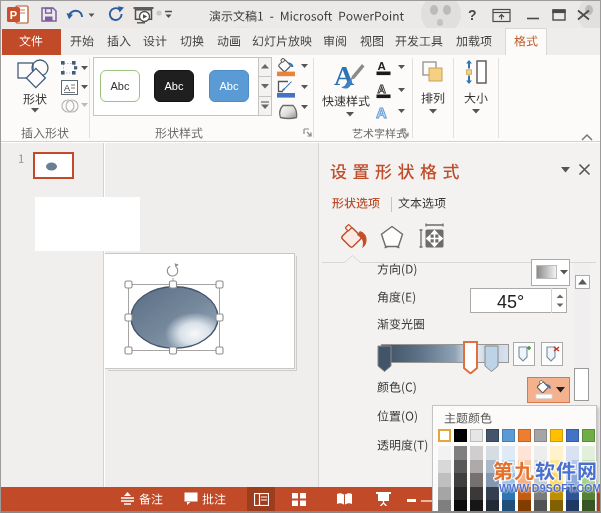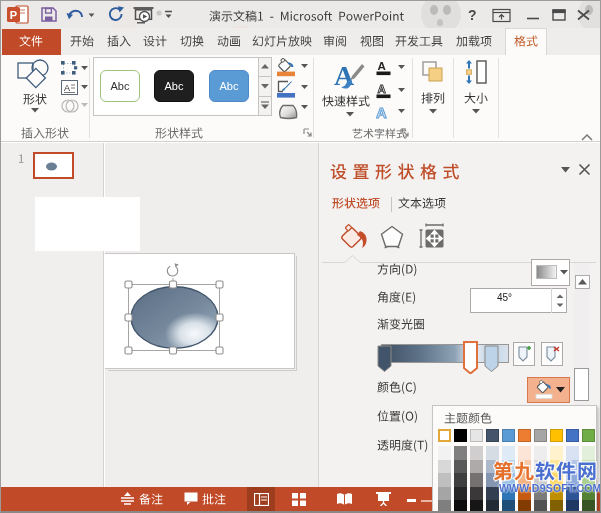--- a/index.html
+++ b/index.html
@@ -366,21 +366,21 @@
     </svg></div>
 <div class="abs" style="left:531px;top:259px;width:39px;height:27px;background:#fff;border:1px solid #aca9a8"></div>
 <div class="abs" style="left:536px;top:265px;width:21px;height:14px;background:linear-gradient(90deg,#8a8a8a,#f2f2f2);border:1px solid #bbb"></div>
 <svg class="abs" style="left:560px;top:270px" width="8" height="5">
     <path d="M0 0h8l-4 4.5z" fill="#555"></path>
   </svg>
 <div style="position:absolute;left:377px;top:291px"><svg width="40" height="16" viewBox="0 0 40 16">
       <path transform="translate(0,10.6)" d="M3.2 -6.5H5.8V-5H3.2ZM3.2 -7.3H3.2C3.5 -7.7 3.9 -8.1 4.2 -8.5H7.5C7.3 -8.1 6.9 -7.7 6.6 -7.3ZM9.6 -6.5V-5H6.7V-6.5ZM4 -10.1C3.4 -8.9 2.3 -7.4 0.7 -6.3C0.9 -6.2 1.2 -5.9 1.3 -5.7C1.7 -5.9 2 -6.2 2.3 -6.4V-4.3C2.3 -2.8 2.1 -0.9 0.8 0.4C1 0.5 1.3 0.9 1.5 1.1C2.3 0.3 2.7 -0.8 3 -1.8H5.8V0.7H6.7V-1.8H9.6V-0.2C9.6 -0 9.5 0 9.3 0C9.1 0 8.4 0.1 7.6 0C7.8 0.3 7.9 0.7 8 0.9C8.9 0.9 9.6 0.9 10 0.8C10.4 0.6 10.5 0.3 10.5 -0.2V-7.3H7.6C8.1 -7.8 8.5 -8.4 8.8 -8.9L8.2 -9.3L8.1 -9.3H4.7L5 -9.9ZM3.2 -4.2H5.8V-2.6H3.1C3.2 -3.2 3.2 -3.7 3.2 -4.2ZM9.6 -4.2V-2.6H6.7V-4.2Z M16.6 -7.7V-6.7H14.7V-5.9H16.6V-3.9H21.3V-5.9H23.2V-6.7H21.3V-7.7H20.4V-6.7H17.5V-7.7ZM20.4 -5.9V-4.7H17.5V-5.9ZM21.1 -2.4C20.6 -1.8 19.8 -1.3 18.9 -0.9C18.1 -1.3 17.4 -1.8 16.9 -2.4ZM14.9 -3.2V-2.4H16.4L16 -2.3C16.5 -1.6 17.2 -1 18 -0.6C16.8 -0.2 15.6 0 14.3 0.1C14.4 0.3 14.6 0.7 14.7 0.9C16.2 0.7 17.6 0.4 18.9 -0.1C20.1 0.4 21.5 0.8 23 1C23.1 0.7 23.4 0.4 23.5 0.2C22.2 0.1 21 -0.2 19.9 -0.6C21 -1.1 21.9 -1.9 22.4 -2.9L21.8 -3.2L21.7 -3.2ZM17.7 -9.9C17.8 -9.6 18 -9.2 18.2 -8.9H13.5V-5.6C13.5 -3.8 13.4 -1.3 12.4 0.6C12.7 0.6 13.1 0.8 13.2 1C14.3 -0.9 14.4 -3.7 14.4 -5.6V-8H23.4V-8.9H19.2C19 -9.3 18.8 -9.8 18.6 -10.1Z M26.9 2.4 27.5 2.1C26.5 0.3 26 -1.7 26 -3.7C26 -5.8 26.5 -7.8 27.5 -9.5L26.9 -9.8C25.8 -8 25.1 -6.1 25.1 -3.7C25.1 -1.4 25.8 0.6 26.9 2.4Z M29.3 0H34.5V-0.9H30.4V-4.2H33.7V-5.1H30.4V-7.9H34.3V-8.8H29.3Z M36.3 2.4C37.4 0.6 38.1 -1.4 38.1 -3.7C38.1 -6.1 37.4 -8 36.3 -9.8L35.6 -9.5C36.7 -7.8 37.2 -5.8 37.2 -3.7C37.2 -1.7 36.7 0.3 35.6 2.1Z" fill="#3a3a3a"></path>
     </svg></div>
 <div class="abs" style="left:470px;top:288px;width:97px;height:25px;background:#fff;border:1px solid #aca9a8"></div>
-<div class="abs" style="left:497px;top:292px;font-size:10px;color:#222">45°</div>
+<div class="abs" style="left:497px;top:292px;font-size:18px;color:#222">45°</div>
 <div class="abs" style="left:551px;top:288px;width:1px;height:25px;background:#d5d3d1"></div>
 <svg class="abs" style="left:556px;top:294px" width="8" height="14">
     <path d="M0.5 4 L4 0.5 L7.5 4 z" fill="#666"></path>
     <path d="M0.5 9.5 L7.5 9.5 L4 13 z" fill="#666"></path>
   </svg>
 <div style="position:absolute;left:377px;top:318px"><svg width="49" height="16" viewBox="0 0 49 16">
       <path transform="translate(0,10.6)" d="M1 -9.3C1.6 -8.9 2.5 -8.4 2.9 -8L3.5 -8.7C3 -9.1 2.2 -9.6 1.5 -9.9ZM0.5 -6.1C1.1 -5.7 2 -5.2 2.5 -4.8L3 -5.6C2.5 -5.9 1.6 -6.4 1 -6.7ZM0.7 0.3 1.5 0.8C2 -0.3 2.6 -1.8 3.1 -3L2.4 -3.5C1.9 -2.2 1.2 -0.6 0.7 0.3ZM3.6 -3.9C3.7 -4.1 4 -4.1 4.4 -4.1H5.3V-2.5C4.5 -2.3 3.8 -2.1 3.2 -2L3.4 -1.2L5.3 -1.7V0.9H6.1V-1.9L7.4 -2.2L7.3 -3L6.1 -2.7V-4.1H7.2V-4.9H6.1V-6.8H5.3V-4.9H4.3C4.6 -5.8 4.9 -6.8 5.1 -7.8H7.3V-8.6H5.3C5.4 -9.1 5.4 -9.5 5.5 -9.9L4.6 -10.1C4.6 -9.6 4.5 -9.1 4.5 -8.6H3.4V-7.8H4.3C4.1 -6.8 3.9 -6 3.8 -5.7C3.6 -5.2 3.5 -4.8 3.3 -4.7C3.4 -4.5 3.5 -4.1 3.6 -3.9ZM7.7 -9V-5C7.7 -3.1 7.6 -1.2 6.7 0.5C6.9 0.6 7.2 0.8 7.3 1C8.4 -0.8 8.5 -2.8 8.5 -5V-5.5H9.7V0.9H10.5V-5.5H11.5V-6.3H8.5V-8.4C9.5 -8.5 10.5 -8.8 11.3 -9.2L10.7 -9.9C10 -9.5 8.8 -9.2 7.7 -9Z M14.7 -7.5C14.3 -6.7 13.7 -5.8 13.1 -5.3C13.3 -5.1 13.6 -4.9 13.8 -4.8C14.4 -5.4 15.1 -6.4 15.5 -7.3ZM20.3 -7.1C21 -6.4 21.9 -5.4 22.3 -4.8L23 -5.2C22.6 -5.8 21.7 -6.8 21 -7.5ZM17.2 -10C17.4 -9.6 17.6 -9.2 17.8 -8.9H12.8V-8.1H16.2V-4.4H17.1V-8.1H18.9V-4.4H19.8V-8.1H23.2V-8.9H18.8C18.6 -9.2 18.3 -9.8 18 -10.2ZM13.6 -4.1V-3.3H14.6C15.2 -2.3 16.1 -1.5 17.1 -0.9C15.7 -0.4 14.2 -0 12.6 0.2C12.8 0.4 13 0.8 13.1 1C14.8 0.7 16.5 0.3 18 -0.4C19.4 0.3 21.1 0.7 23 1C23.1 0.7 23.3 0.4 23.5 0.2C21.8 0 20.2 -0.3 18.9 -0.9C20.2 -1.6 21.2 -2.5 21.9 -3.7L21.3 -4.1L21.1 -4.1ZM15.6 -3.3H20.5C19.9 -2.5 19 -1.8 18 -1.3C17 -1.8 16.2 -2.5 15.6 -3.3Z M25.7 -9.2C26.3 -8.2 26.9 -7 27.1 -6.2L27.9 -6.5C27.7 -7.3 27.1 -8.6 26.5 -9.5ZM33.5 -9.6C33.2 -8.7 32.5 -7.3 32 -6.5L32.8 -6.2C33.3 -7 34 -8.2 34.5 -9.3ZM29.5 -10.1V-5.5H24.7V-4.6H27.9C27.7 -2.4 27.2 -0.7 24.4 0.2C24.6 0.4 24.9 0.7 25 1C28 -0 28.6 -2 28.8 -4.6H31V-0.4C31 0.6 31.3 0.9 32.4 0.9C32.6 0.9 33.9 0.9 34.2 0.9C35.2 0.9 35.4 0.4 35.5 -1.5C35.3 -1.6 34.9 -1.8 34.7 -1.9C34.6 -0.2 34.6 0.1 34.1 0.1C33.8 0.1 32.7 0.1 32.5 0.1C32 0.1 31.9 0 31.9 -0.4V-4.6H35.4V-5.5H30.4V-10.1Z M39.3 -8.1C39.6 -7.7 39.9 -7.3 40 -7L40.6 -7.2C40.5 -7.5 40.2 -8 39.9 -8.3ZM41.7 -8.5C41.6 -7.9 41.4 -7.4 41.2 -6.9H38.9V-6.3H41C40.8 -6 40.7 -5.8 40.5 -5.5H38.4V-4.9H40C39.5 -4.3 38.8 -3.8 38 -3.5C38.2 -3.3 38.4 -3 38.5 -2.8C39.1 -3.1 39.6 -3.5 40 -3.8V-1.7C40 -0.9 40.3 -0.8 41.4 -0.8C41.6 -0.8 43.4 -0.8 43.6 -0.8C44.4 -0.8 44.7 -1 44.7 -2.1C44.5 -2.1 44.3 -2.2 44.1 -2.3C44.1 -1.5 44 -1.4 43.5 -1.4C43.2 -1.4 41.7 -1.4 41.4 -1.4C40.8 -1.4 40.7 -1.4 40.7 -1.7V-3.5H42.9C42.9 -3 42.9 -2.8 42.8 -2.7C42.7 -2.7 42.7 -2.6 42.5 -2.7C42.4 -2.7 42.1 -2.7 41.7 -2.7C41.8 -2.5 41.8 -2.3 41.8 -2.1C42.2 -2.1 42.6 -2.1 42.8 -2.1C43.1 -2.1 43.2 -2.2 43.4 -2.3C43.5 -2.5 43.5 -2.9 43.6 -3.8C43.6 -3.9 43.6 -4.1 43.6 -4.1H40.3C40.5 -4.4 40.8 -4.6 41 -4.9H43.1C43.6 -4.1 44.5 -3.3 45.4 -2.9C45.6 -3.1 45.8 -3.4 46 -3.5C45.2 -3.8 44.4 -4.3 43.9 -4.9H45.7V-5.5H41.4C41.5 -5.8 41.7 -6 41.8 -6.3H45.2V-6.9H44C44.2 -7.3 44.4 -7.7 44.6 -8.1L43.9 -8.3C43.8 -7.9 43.5 -7.3 43.3 -6.9H42C42.2 -7.4 42.4 -7.9 42.5 -8.4ZM37 -9.6V0.9H37.8V0.5H46.2V0.9H47V-9.6ZM37.8 -0.3V-8.8H46.2V-0.3Z" fill="#3a3a3a"></path>
     </svg></div>
 <div class="abs" style="left:381px;top:344px;width:128px;height:19px;border:1px solid #999795;
 background:linear-gradient(90deg,#3e5164 0%,#5e7288 30%,#8fa3b6 58%,#f2f5f8 72%,#bed0e2 85%,#d9e3ed 100%)"></div>

